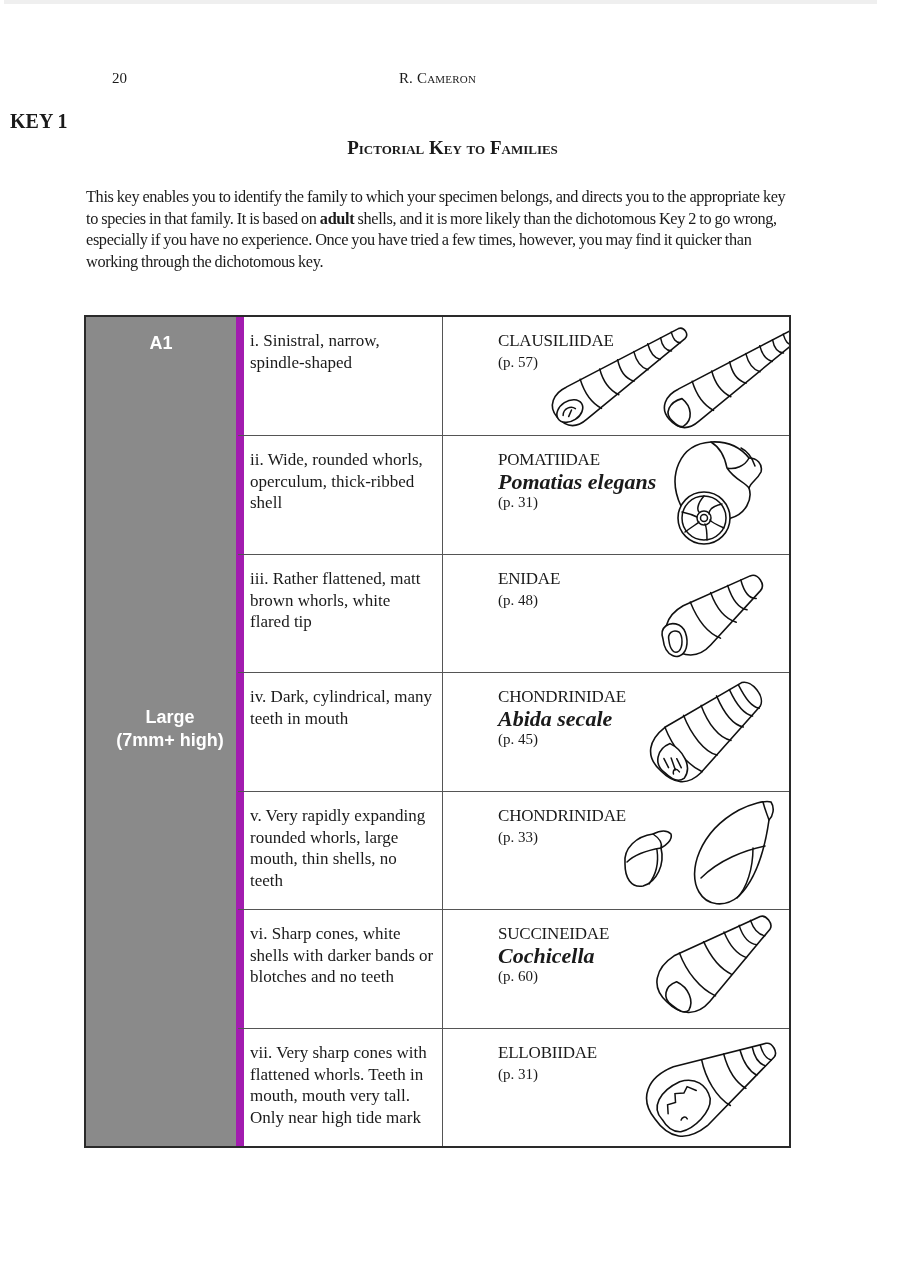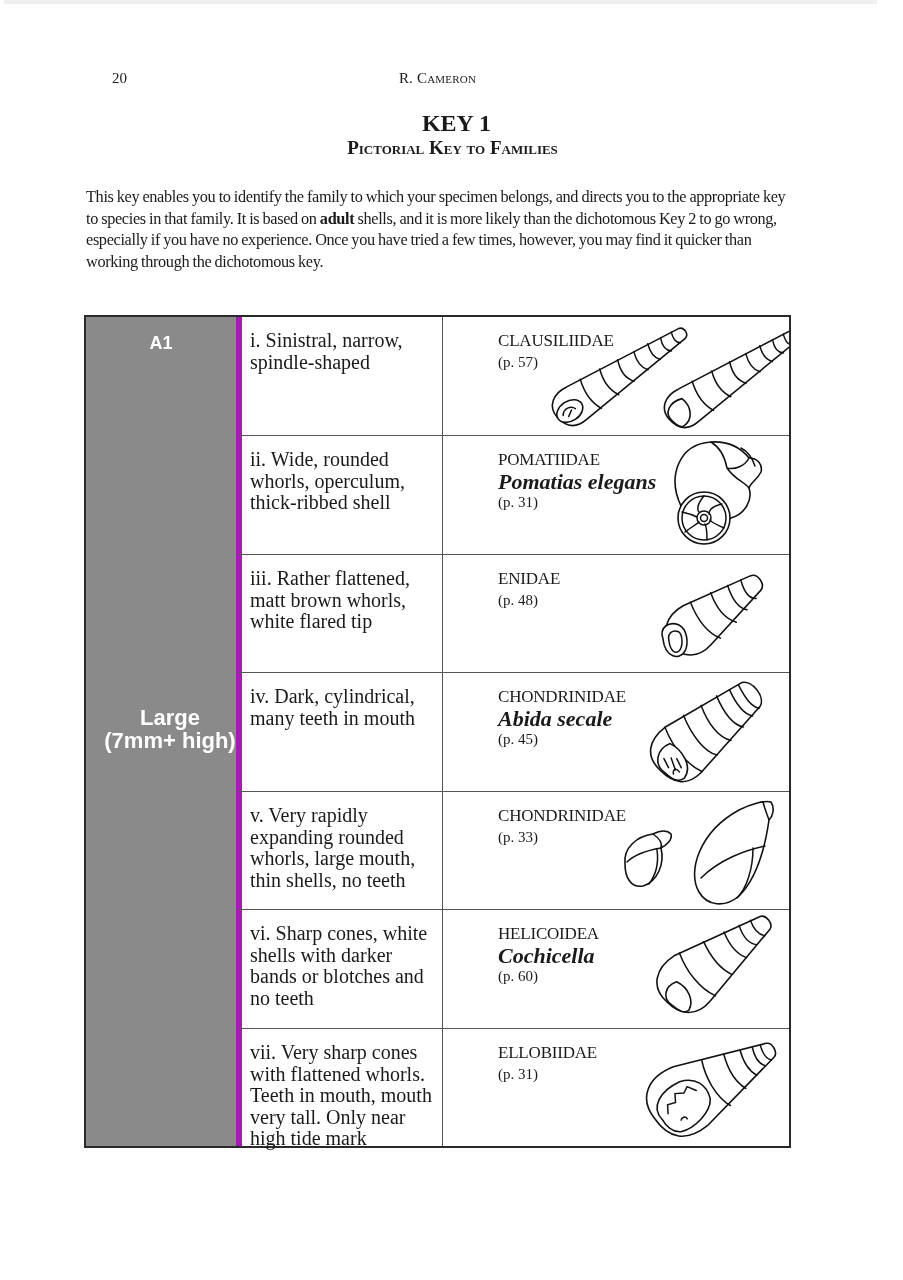--- a/index.html
+++ b/index.html
@@ -2,42 +2,42 @@
 <html><head>
 <meta charset="utf-8">
 <style>
   html, body { margin: 0; padding: 0; background: #ffffff; }
   body { width: 903px; height: 1280px; position: relative; overflow: hidden;
          font-family: "Liberation Serif", "DejaVu Serif", serif; color: #1a1a1a; }
   .topbar { position: absolute; left: 4px; top: 0; width: 873px; height: 4px; background: #efefef; }
   .running-head { position: absolute; top: 70px; left: 86px; right: 100px; height: 20px; font-size: 15px; }
   .page-number { position: absolute; left: 0; top: 0; margin-left: 26px; }
   .author { position: absolute; left: 0; right: 14px; text-align: center; font-variant: small-caps; letter-spacing: 0.2px; }
-  .key-title { position: absolute; top: 110px; left: 0; right: 0; padding-left: 10px; text-align: center;
-               font-size: 24px; font-weight: bold; }
+  .key-title { position: absolute; top: 110px; left: 0; right: 0; padding-left: 10px; text-align: left;
+               font-size: 20px; font-weight: bold; }
   .key-subtitle { position: absolute; top: 137px; left: 0; right: 0; padding-left: 2px; text-align: center;
                   font-size: 19px; font-weight: bold; font-variant: small-caps; }
   .intro { position: absolute; top: 186px; left: 86px; width: 704px; font-size: 16.3px; line-height: 21.7px;
            letter-spacing: -0.35px; word-spacing: -0.5px; }
   .intro b { font-weight: bold; }
   .band { position: absolute; left: 84px; top: 282px; width: 705px; height: 32px; background: #111111;
           color: #ffffff; font-family: "Liberation Sans", "DejaVu Sans", sans-serif; font-weight: bold;
           font-size: 19.5px; text-align: center; line-height: 32px; margin-top: 34px; }
   .table { position: absolute; left: 84px; top: 315px; width: 703px; height: 829px;
            border: 2px solid #2a2a2a; border-top: 2px solid #2a2a2a; background: #fff; }
   .side { position: absolute; left: 0; top: 0; width: 150px; height: 100%; background: #8a8a8a;
-          border-right: 6px solid #a21caf; color: #ffffff;
+          border-right: 8px solid #a21caf; color: #ffffff;
           font-family: "Liberation Sans", "DejaVu Sans", sans-serif; font-weight: bold; text-align: center; }
   .side-code { position: absolute; top: 16px; left: 0; right: 0; font-size: 18px; }
-  .side-size { position: absolute; top: 389px; left: 18px; right: 0; font-size: 22px; line-height: 23px; }
+  .side-size { position: absolute; top: 389px; left: 18px; right: 0; font-size: 18px; line-height: 23px; }
   .rows { position: absolute; left: 152px; top: 0; right: 0; bottom: 0; }
   .row { position: absolute; left: 0; right: 0; border-bottom: 1.5px solid #555; }
   .row:last-child { border-bottom: none; }
   .desc { position: absolute; left: 0; top: 0; width: 205px; height: 100%; border-right: 1.5px solid #555;
-          box-sizing: border-box; padding: 13px 8px 0 12px; font-size: 20px; line-height: 21.5px; }
+          box-sizing: border-box; padding: 13px 8px 0 12px; font-size: 17px; line-height: 21.5px; }
   .fam { position: absolute; left: 252px; top: 0; right: 0; height: 100%; padding: 13px 8px 0 8px; box-sizing: border-box; }
   .fam-name { font-size: 17px; line-height: 21.5px; letter-spacing: -0.2px; }
   .fam-species { font-size: 22px; line-height: 21.5px; font-weight: bold; font-style: italic; }
   .fam-page { font-size: 15px; line-height: 21.5px; }
   .art { position: absolute; right: 0; top: 0; }
   svg .s { fill: #fff; stroke: #111; stroke-width: 1.6; stroke-linejoin: round; stroke-linecap: round; }
   svg .l { fill: none; stroke: #111; stroke-width: 1.5; stroke-linecap: round; }
 </style>
 </head>
 <body>
@@ -149,21 +149,21 @@
           <path class="l" d="M84,42 C90,46 94,50 92,56 M58,70 C66,62 80,58 92,56 M88,58 C90,72 86,84 80,92"></path>
           <path class="s" d="M130,100 C118,80 130,40 170,18 C182,12 196,8 202,10 C206,16 204,24 200,28 C196,56 188,86 170,104 C156,116 138,114 130,100Z"></path>
           <path class="l" d="M194,10 C196,18 198,22 200,28 M132,86 C150,68 176,58 196,54 M184,56 C184,76 178,96 168,106"></path>
         </svg>
       </div>
     </div>
 
     <div class="row" style="top:593px;height:118px">
       <div class="desc">vi. Sharp cones, white shells with darker bands or blotches and no teeth</div>
       <div class="fam">
-        <div class="fam-name">HELICOIDEA</div>
+        <div class="fam-name">SUCCINEIDAE</div>
         <div class="fam-species">Cochicella</div>
         <div class="fam-page">(p. 60)</div>
         <svg class="art" width="150" height="118" viewBox="0 0 150 118">
           <g transform="translate(28,92) rotate(-38)">
             <path class="s" d="M0,0 C-4,-22 12,-34 34,-32 L126,-10 C132,-8 132,4 126,6 L34,26 C14,30 2,18 0,0Z"></path>
             <path class="l" d="M40,-31 C34,-12 34,10 42,25 M66,-25 C62,-8 62,6 68,18 M88,-20 C84,-6 84,5 90,14 M104,-16 C100,-5 100,4 106,10 M116,-13 C113,-4 113,3 118,8"></path>
             <path class="s" d="M2,6 C-2,-6 8,-14 20,-10 C26,2 22,16 12,20 C6,20 4,14 2,6Z"></path>
           </g>
         </svg>
       </div>

